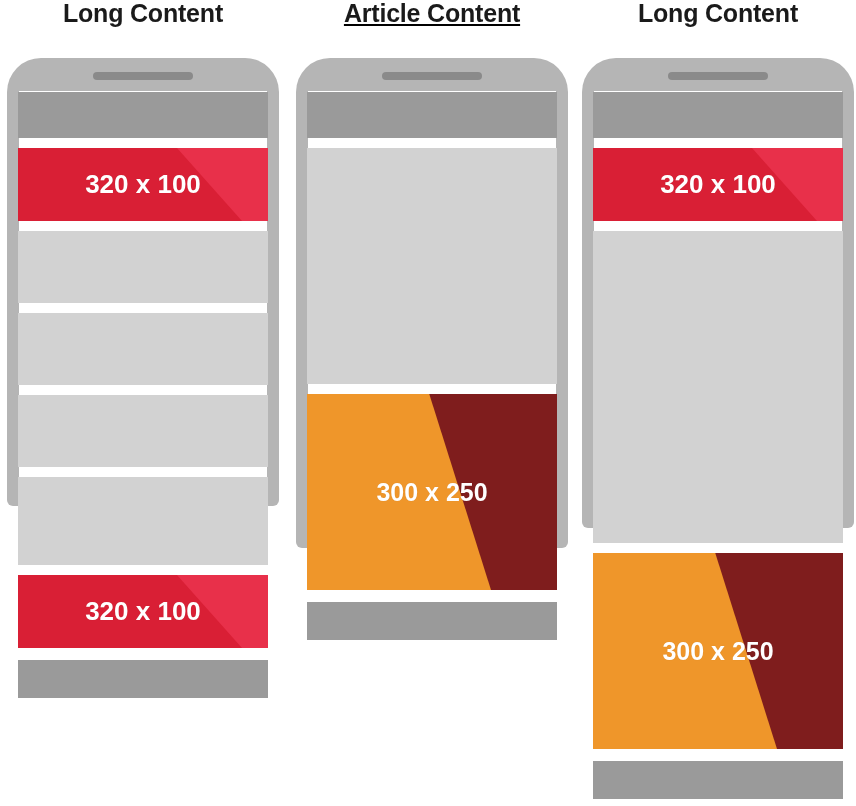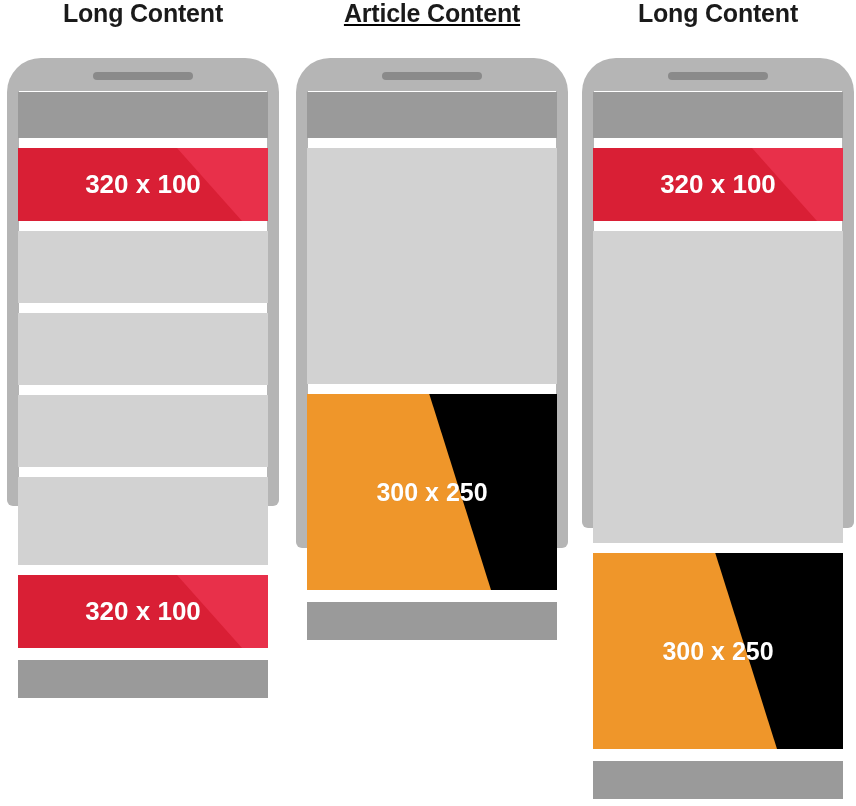--- a/index.html
+++ b/index.html
@@ -141,21 +141,21 @@
     width: 130%;
     height: 100%;
     background: #d91f35;
     clip-path: polygon(0% 0%, 72% 0%, 92% 100%, 0% 100%);
   }
   .ad-red .ad-label { font-size: 26px; }
 
   
   .ad-orange {
     height: 196px;
-    background: #000000;
+    background: #7f1d1d;
   }
   .ad-orange::before {        
     content: "";
     position: absolute;
     z-index: 1;
     left: -20%;
     top: 0;
     width: 130%;
     height: 100%;
     background: #ef962a;

